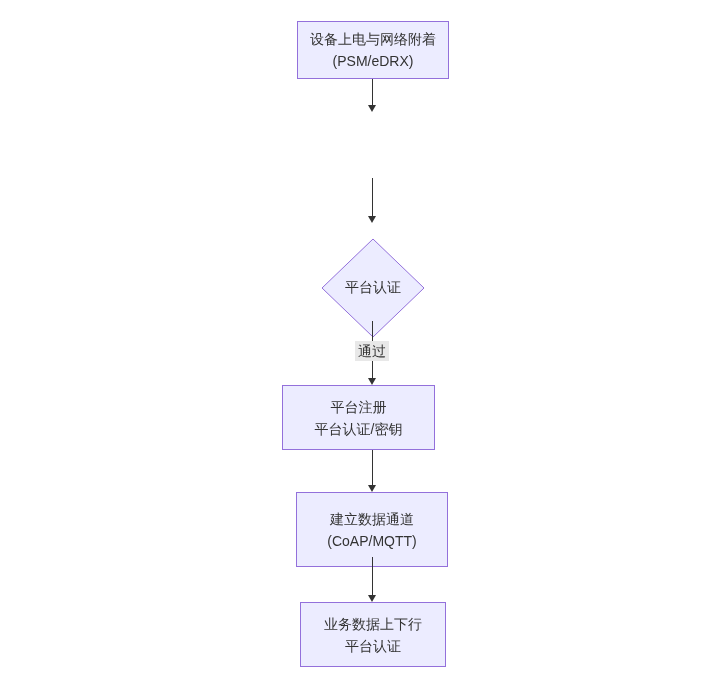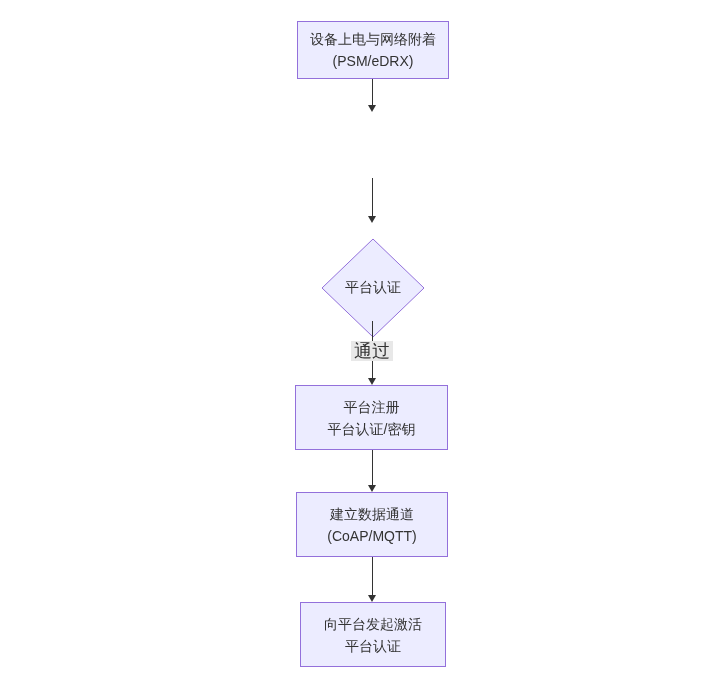--- a/index.html
+++ b/index.html
@@ -73,21 +73,21 @@
     height: 0;
     border-left: 4.5px solid transparent;
     border-right: 4.5px solid transparent;
     border-top: 7px solid var(--line-color, #333333);
   }
   .edge-label {
     position: absolute;
     transform: translate(-50%, -50%);
     background: var(--label-bg, #e8e8e8);
     color: var(--text-color, #333333);
-    font-size: 18px;
+    font-size: 14px;
     line-height: 18px;
     padding: 1px 3px;
     white-space: nowrap;
   }
 </style>
 </head>
 <body>
 
 <div class="canvas">
 
@@ -113,38 +113,38 @@
     </svg>
     <span class="nl">平台认证</span>
   </div>
 
   <div class="edge" style="top:321px; height:64px;">
     <div class="line"></div>
     <div class="head"></div>
   </div>
   <div class="edge-label" style="left:372px; top:351px;">通过</div>
 
-  <div class="node rect" style="left:295px; top:385px; width:153px; height:65px;text-align:right;">
+  <div class="node rect" style="left:282px; top:385px; width:153px; height:65px;text-align:right;">
     <span class="nl">平台注册</span>
     <span class="nl">平台认证/密钥</span>
   </div>
 
   <div class="edge" style="top:450px; height:42px;">
     <div class="line"></div>
     <div class="head"></div>
   </div>
 
-  <div class="node rect" style="left:296px; top:492px; width:152px; height:65px;">
+  <div class="node rect" style="left:296px; top:492px; width:152px; height:75px;">
     <span class="nl">建立数据通道</span>
     <span class="nl">(CoAP/MQTT)</span>
   </div>
 
   <div class="edge" style="top:557px; height:45px;">
     <div class="line"></div>
     <div class="head"></div>
   </div>
 
   <div class="node rect" style="left:300px; top:602px; width:146px; height:65px;">
-    <span class="nl">向平台发起激活</span>
+    <span class="nl">业务数据上下行</span>
     <span class="nl">平台认证</span>
   </div>
 
 </div>
 
 </body></html>

